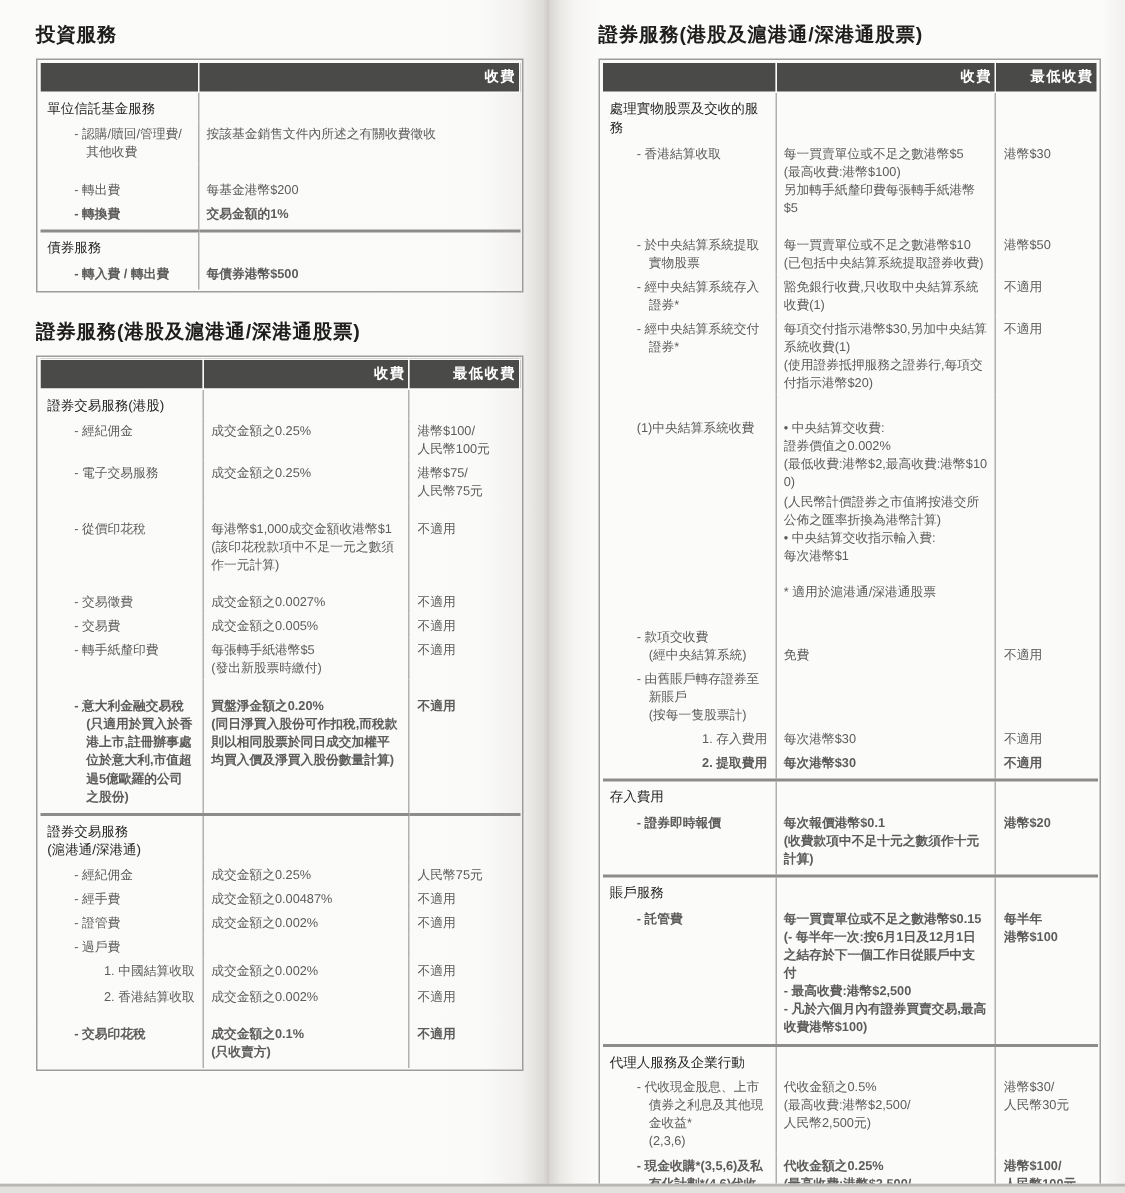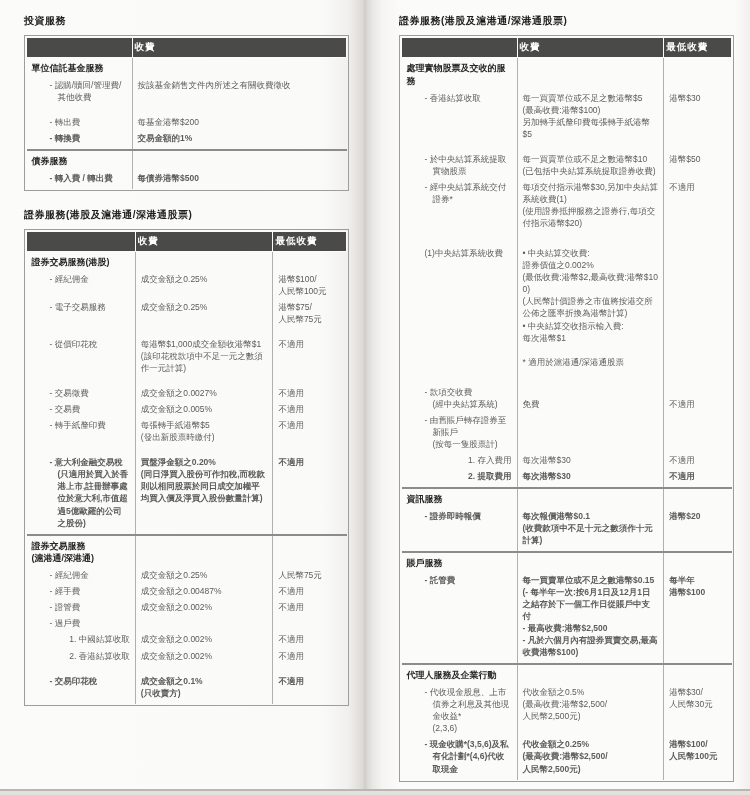--- a/index.html
+++ b/index.html
@@ -14,38 +14,38 @@
     width:366px;
     background:linear-gradient(to right,#fbfbfa 0%,#fafaf9 88%,#f1f0ee 95%,#ddDBd8 99%,#ccc9c6 100%);
     padding:12px 17px 0 24px;
   }
   .page-right{
     width:384px;
     background:linear-gradient(to right,#d8d6d3 0%,#ebe9e6 2%,#f6f5f3 4.5%,#fbfbfa 9%,#fbfbfa 96%,#f1f0ee 100%);
     padding:12px 16px 0 33px;
   }
   .sec-title{
-    font-size:10px;font-weight:bold;color:#1f1e1c;
+    font-size:13px;font-weight:bold;color:#1f1e1c;
     margin:2px 0 7px 0;letter-spacing:.5px;
   }
   .tbl{border:1px solid #9e9d9b;padding:1px;margin-bottom:17px;}
   table{width:100%;border-collapse:collapse;table-layout:fixed;}
   th{
     background:#4a4a48;color:#fff;font-size:9.5px;font-weight:bold;
-    padding:3px 2px;border:1px solid #fbfbfa;text-align:left;letter-spacing:1px;
+    padding:3px 2px;border:1px solid #fbfbfa;text-align:right;letter-spacing:1px;
   }
   td{
     font-size:8.5px;color:#5d5c5a;vertical-align:top;
     padding:2px 5px;line-height:1.42;white-space:pre-wrap;
     word-break:break-all;
   }
   td.c1{padding-left:31px;text-indent:-8px;}
   td.c2,td.c3{border-left:1px solid #b1b0ae;}
   tr.ghead td{
-    font-weight:bold;color:#282725;font-size:9px;
+    font-weight:normal;color:#282725;font-size:9px;
     text-indent:0;padding-left:5px;padding-top:4px;
   }
   tbody.grp + tbody.grp tr:first-child td{border-top:2px solid #8d8c8a;margin-left:20px;}
   tr.gap td{padding-top:11px;}
   tr.gaplg td{padding-top:16px;margin-left:38px;}
   td.sub{padding-left:17px;text-indent:0;text-align:right;}
   tbody.grp tr:last-child td{padding-bottom:5px;font-weight:bold;}
 </style>
 </head>
 <body>
@@ -243,20 +243,25 @@
 另加轉手紙釐印費每張轉手紙港幣$5</td>
             <td class="c3">港幣$30</td>
           </tr>
           <tr class="gap">
             <td class="c1">- 於中央結算系統提取實物股票</td>
             <td class="c2">每一買賣單位或不足之數港幣$10
 (已包括中央結算系統提取證券收費)</td>
             <td class="c3">港幣$50</td>
           </tr>
           <tr>
+            <td class="c1">- 經中央結算系統存入證券*</td>
+            <td class="c2">豁免銀行收費,只收取中央結算系統收費(1)</td>
+            <td class="c3">不適用</td>
+          </tr>
+          <tr>
             <td class="c1">- 經中央結算系統交付證券*</td>
             <td class="c2">每項交付指示港幣$30,另加中央結算系統收費(1)
 (使用證券抵押服務之證券行,每項交付指示港幣$20)</td>
             <td class="c3">不適用</td>
           </tr>
           <tr class="gaplg">
             <td class="c1">(1)中央結算系統收費</td>
             <td class="c2">• 中央結算交收費:
 證券價值之0.002%
 (最低收費:港幣$2,最高收費:港幣$100)
@@ -288,21 +293,21 @@
             <td class="c3">不適用</td>
           </tr>
           <tr>
             <td class="c1 sub">2. 提取費用</td>
             <td class="c2">每次港幣$30</td>
             <td class="c3">不適用</td>
           </tr>
         </tbody>
         <tbody class="grp">
           <tr class="ghead">
-            <td class="c1">資訊服務</td>
+            <td class="c1">存入費用</td>
             <td class="c2"></td>
               <td class="c3"></td>
           </tr>
           <tr>
             <td class="c1">- 證券即時報價</td>
             <td class="c2">每次報價港幣$0.1
 (收費款項中不足十元之數須作十元計算)</td>
             <td class="c3">港幣$20</td>
           </tr>
         </tbody>

